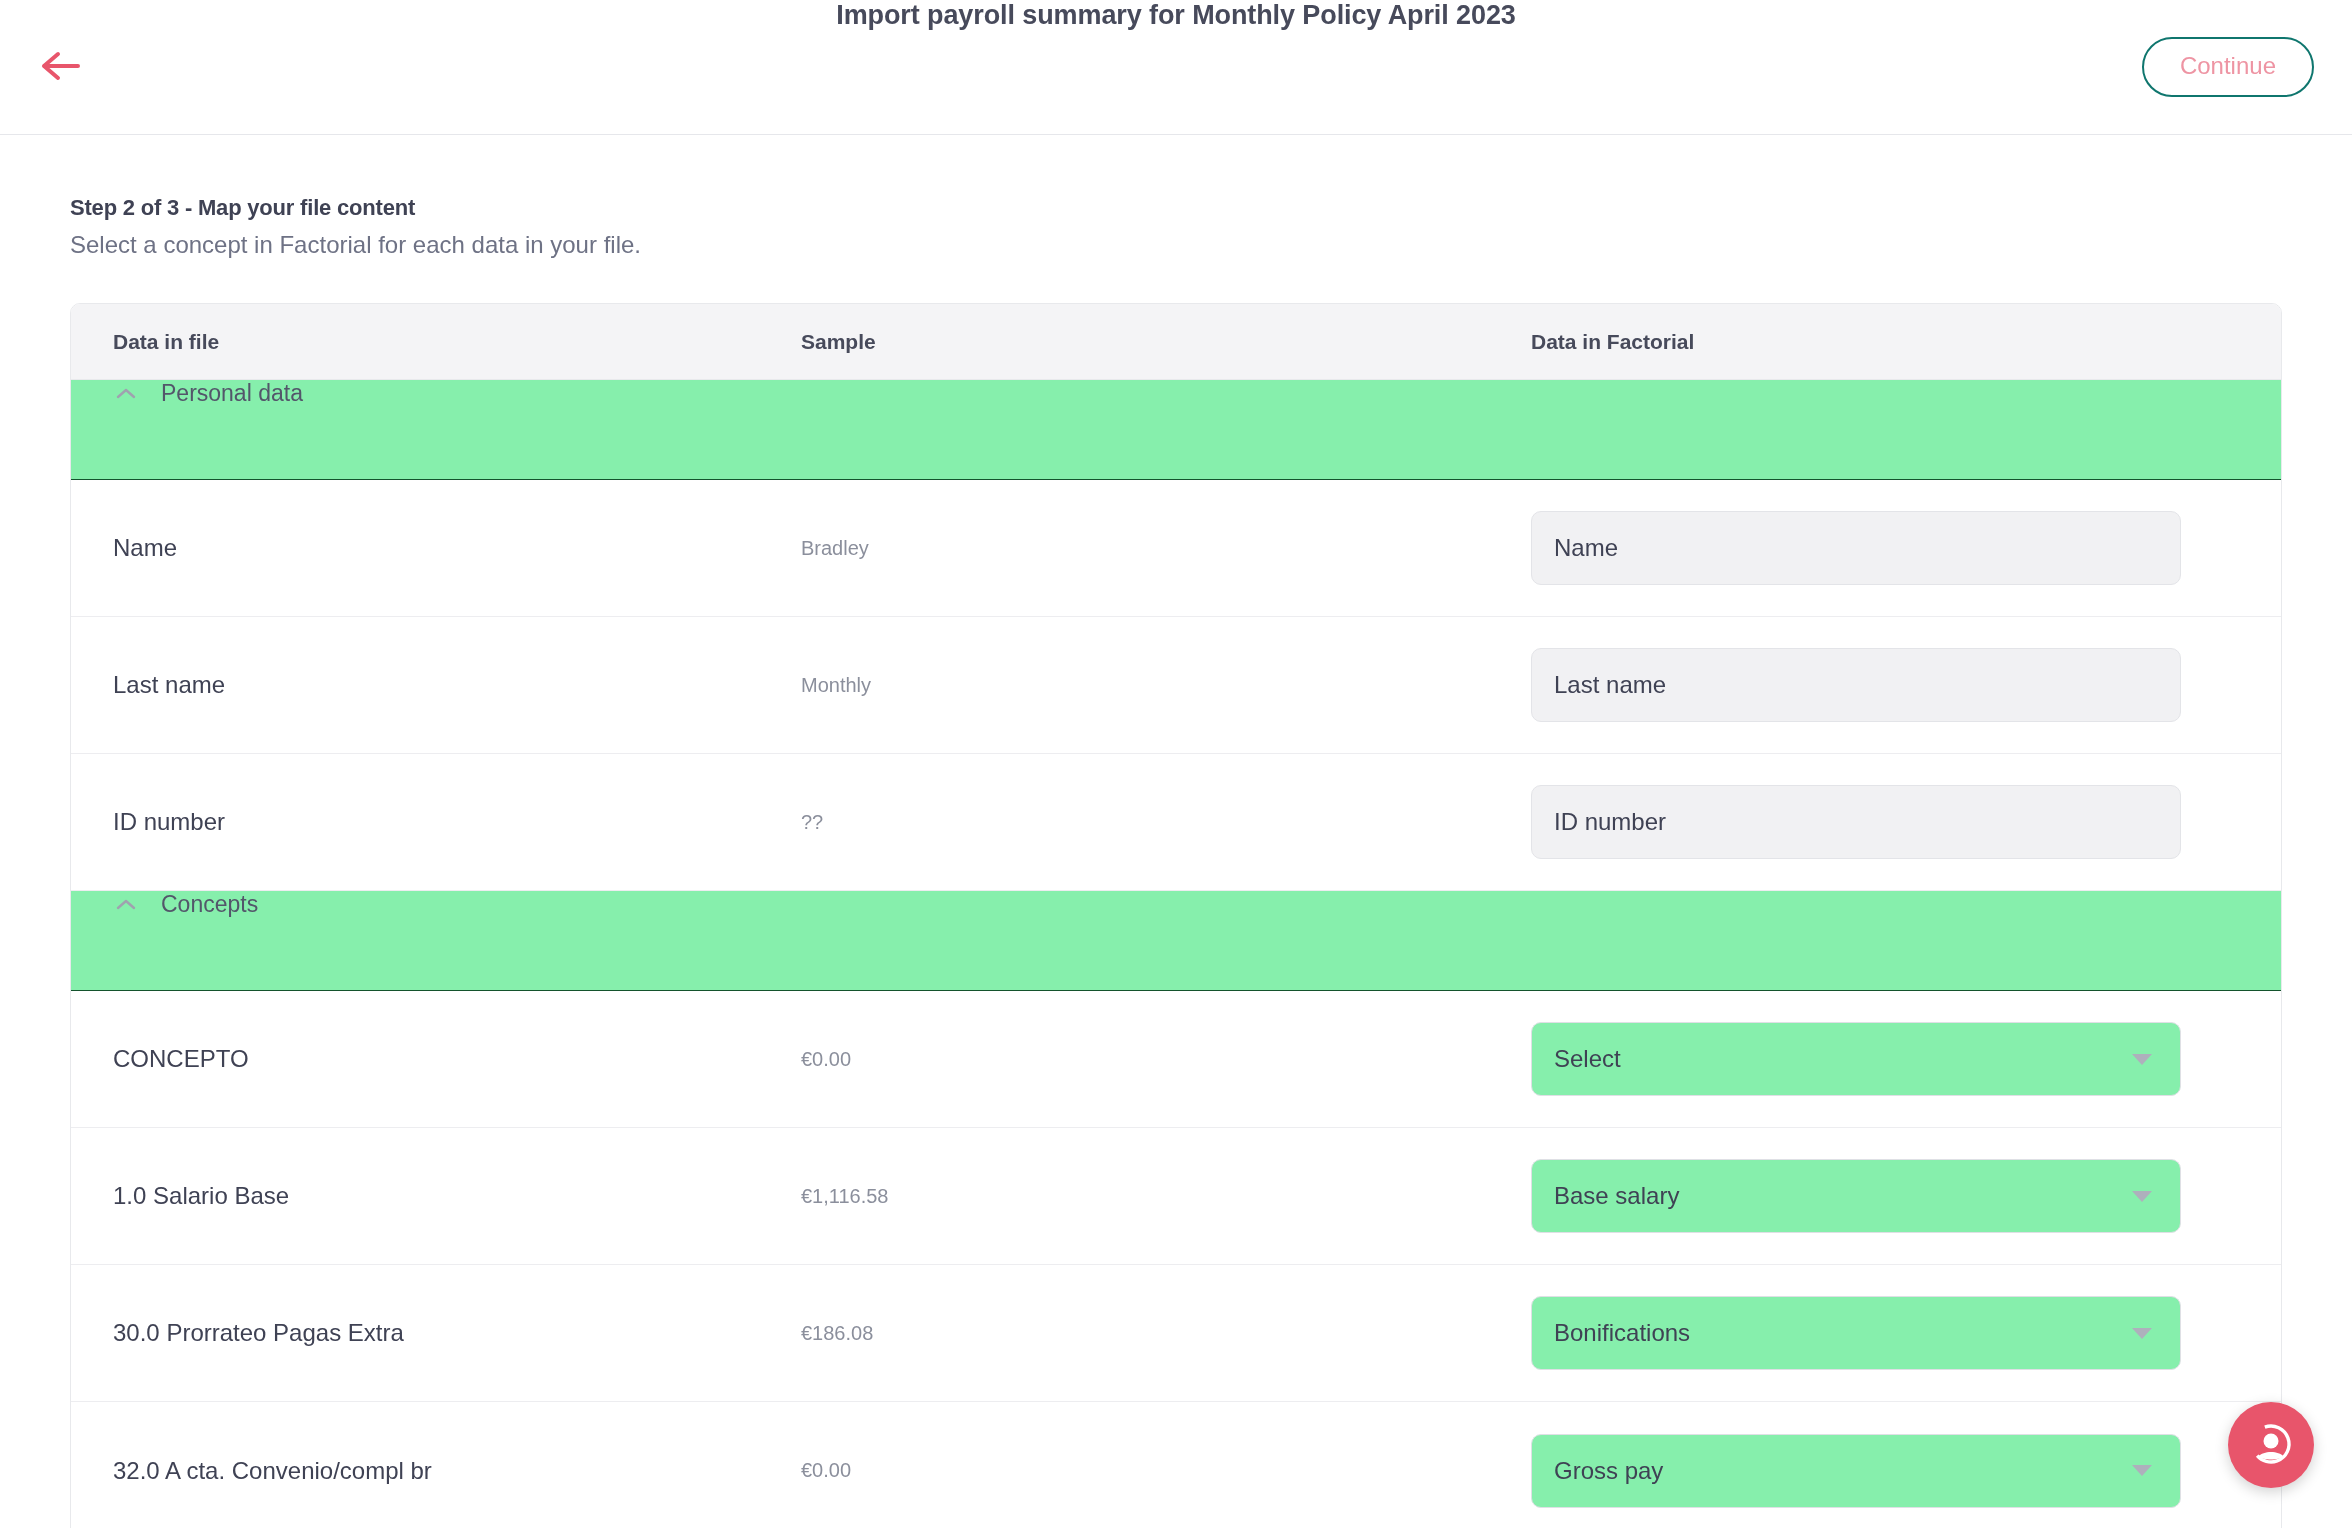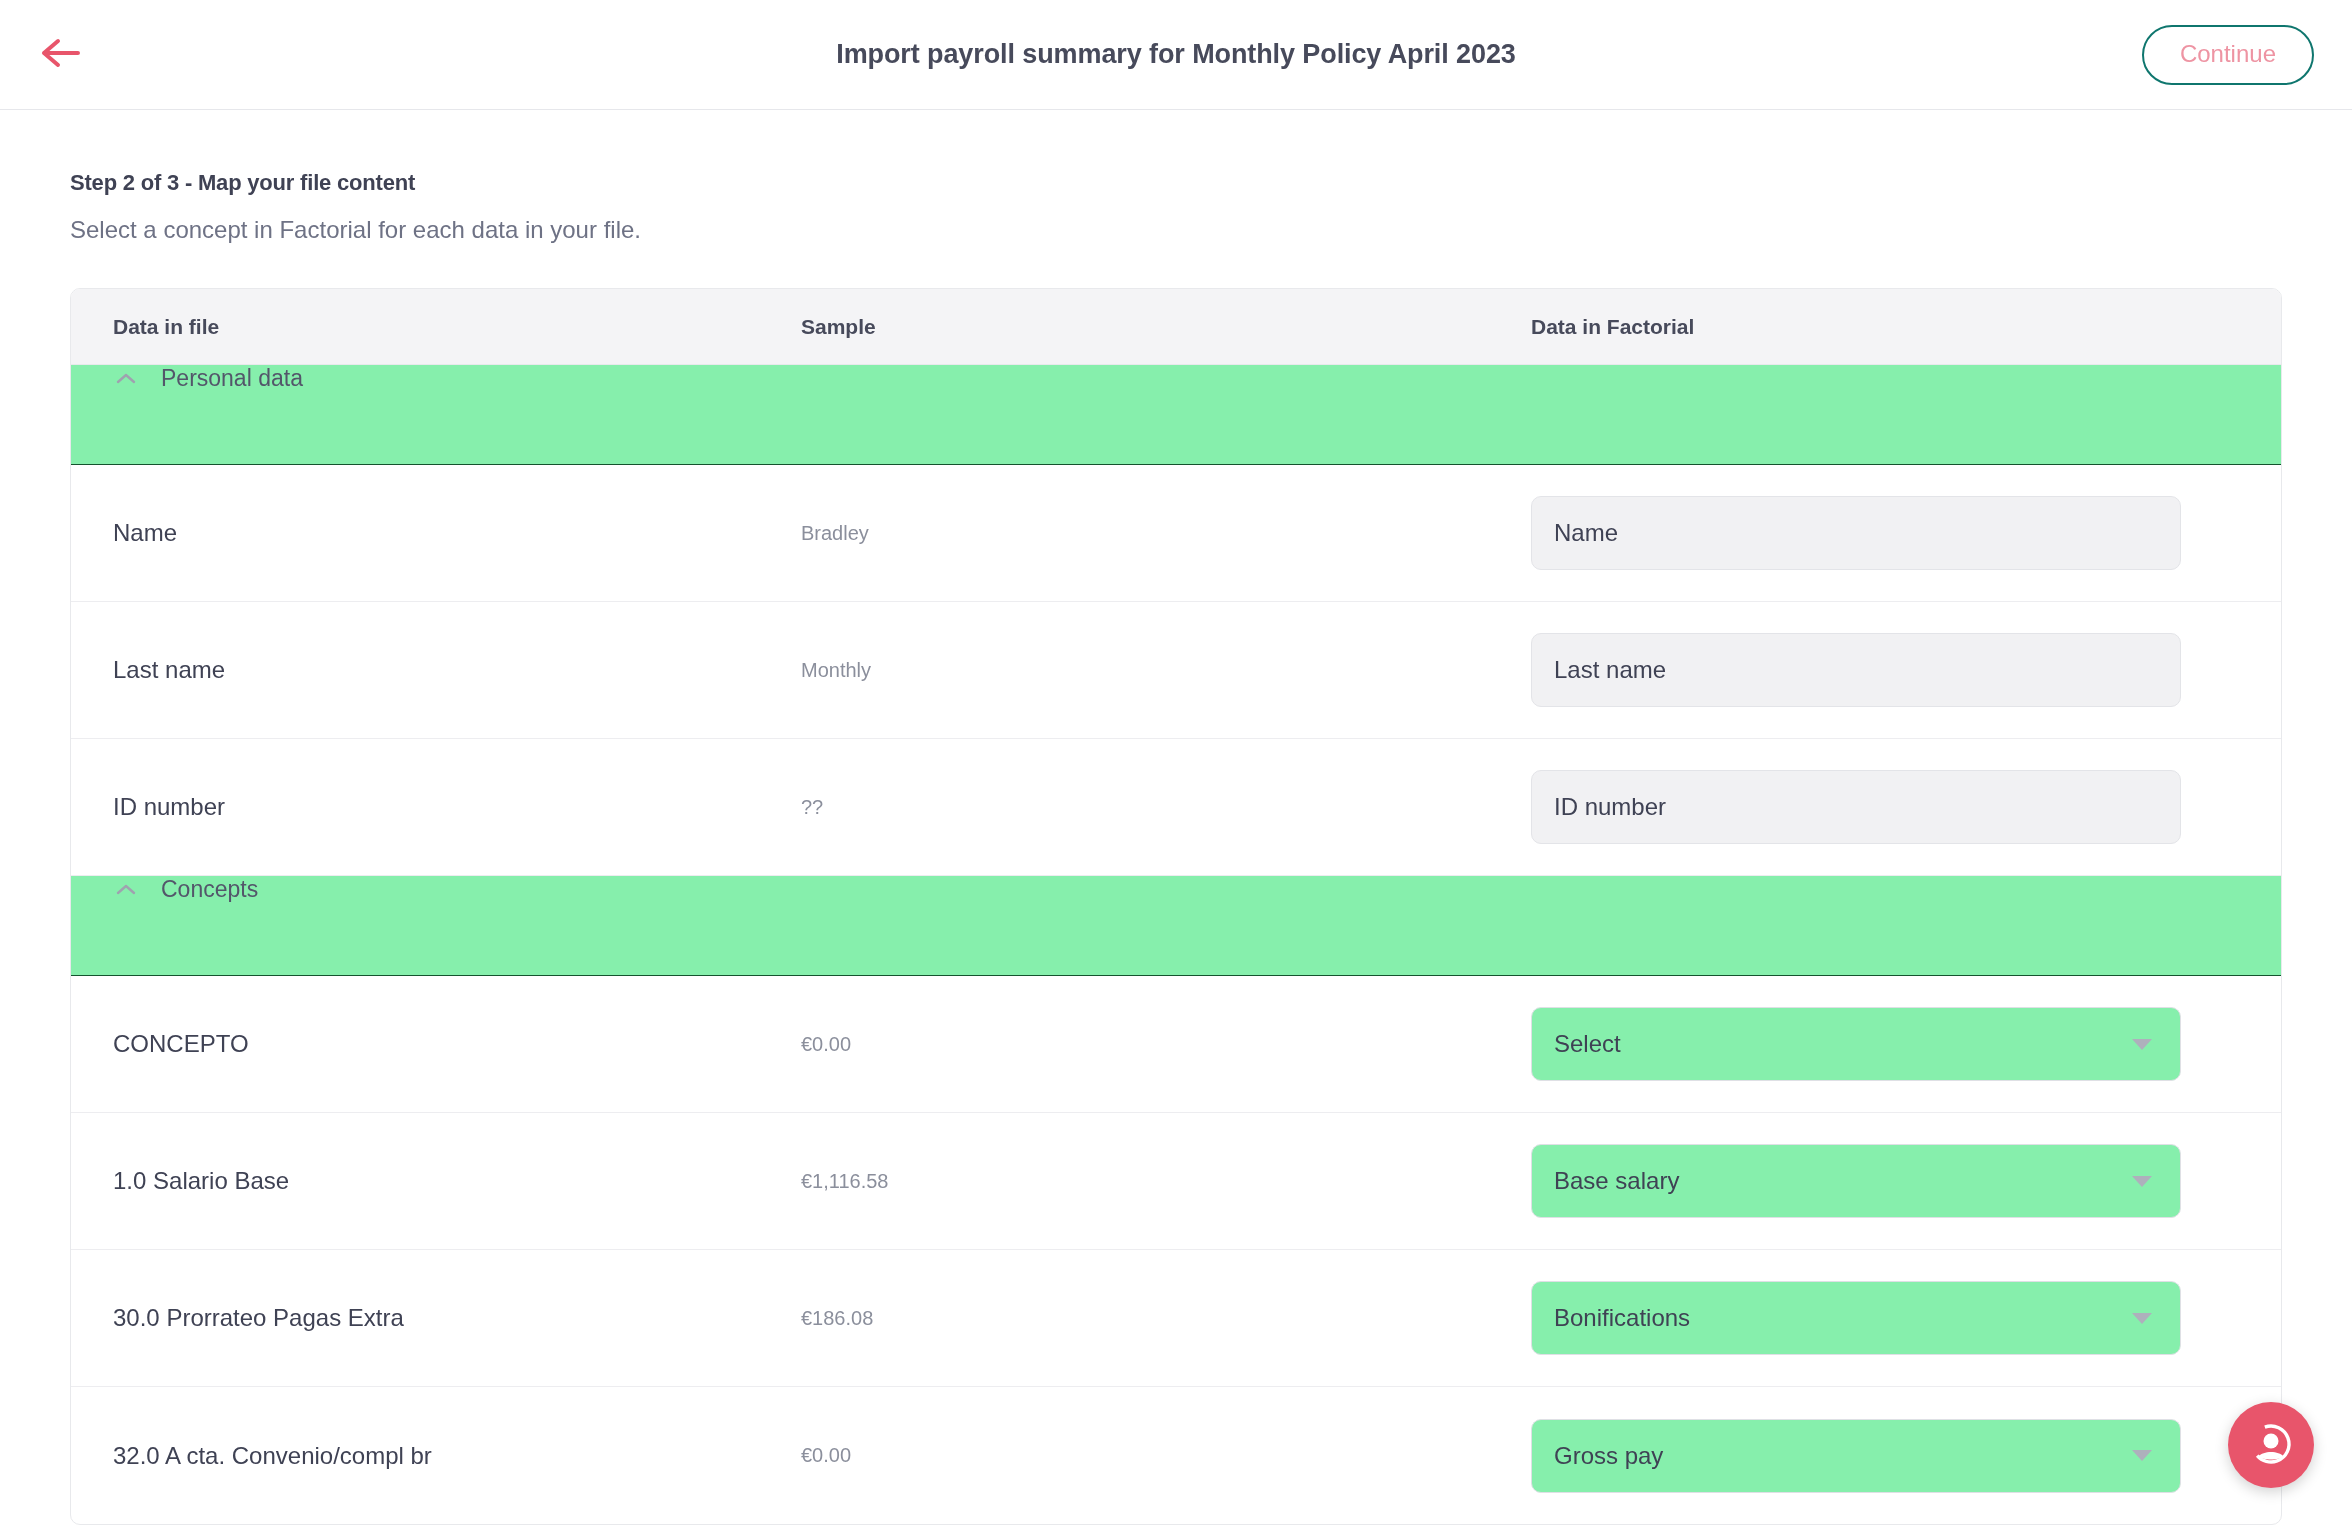--- a/index.html
+++ b/index.html
@@ -8,24 +8,23 @@
     width: 2352px;
     height: 1528px;
     background: #ffffff;
     font-family: "Liberation Sans", sans-serif;
     overflow: hidden;
   }
 
   
   .topbar {
     position: relative;
-    height: 110px;
+    height: 135px;
     border-bottom: 1px solid #E6E7EB;
     display: flex;
-    align-items: center;
     background: #ffffff;
   }
   .back-btn {
     position: absolute;
     left: 38px;
     top: 50%;
     transform: translateY(-50%);
     width: 46px; height: 46px;
     display: flex; align-items: center; justify-content: center;
     cursor: pointer;
@@ -60,21 +59,21 @@
     padding: 0 70px;
   }
   .step-title {
     margin-top: 60px;
     font-size: 22px;
     font-weight: bold;
     color: #3F4254;
     letter-spacing: -0.2px;
   }
   .step-sub {
-    margin-top: 20px;
+    margin-top: 10px;
     font-size: 24px;
     color: #6E7285;
   }
 
   
   .table {
     margin-top: 44px;
     border: 1px solid #E8E9EC;
     border-radius: 10px;
     overflow: hidden;

